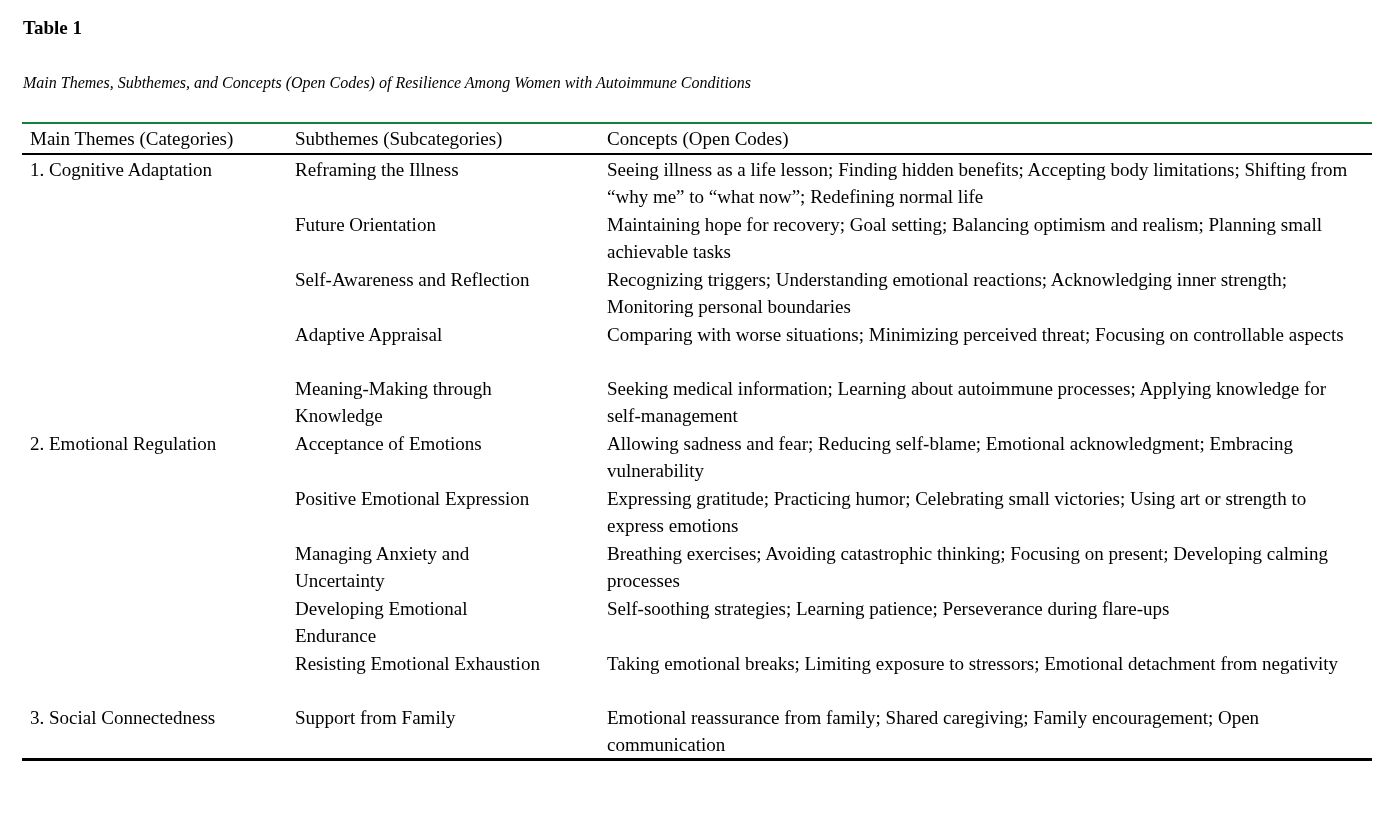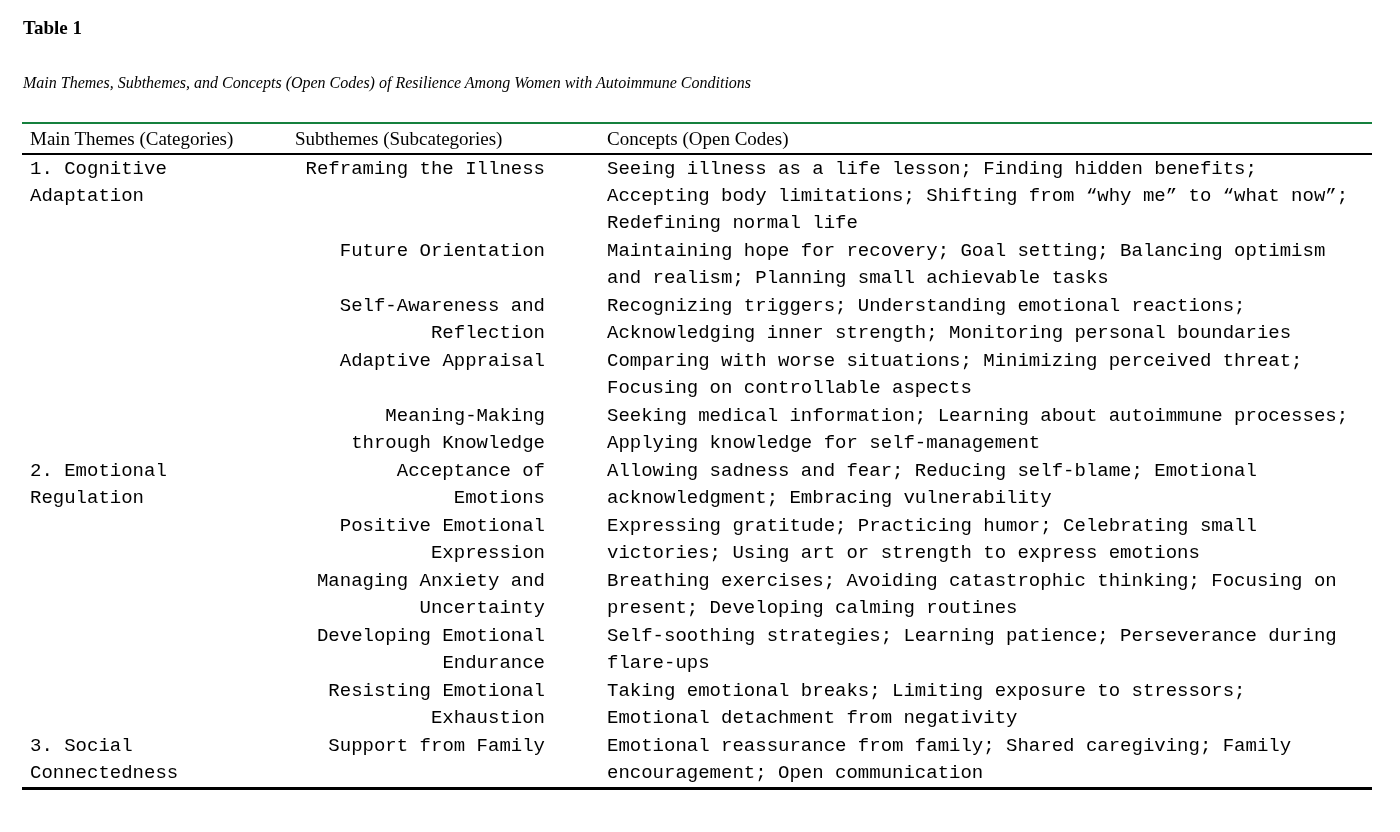--- a/index.html
+++ b/index.html
@@ -44,27 +44,27 @@
   col.c3 { width: 765px; }
   thead tr { border-bottom: 2px solid #000000; height: 31px; }
   th {
     font-weight: normal;
     text-align: left;
     vertical-align: middle;
     padding: 0 0 1px 8px;
     white-space: nowrap;
     overflow: visible;
   }
-  tbody tr { height: 54px; font-family: Liberation Mono, monospace; }
+  tbody tr { height: 54px; }
   td {
     vertical-align: top;
     padding: 1px 0 0 8px;
   }
   td.theme-col    { padding-right: 20px; }
-  td.subtheme-col { padding-left: 0; padding-right: 62px; text-align: right; }
+  td.subtheme-col { padding-left: 0; padding-right: 62px; }
   td.concepts-col { padding-left: 0; padding-right: 15px; }
   th.subtheme-col, th.concepts-col { padding-left: 0; }
 </style>
 </head>
 <body>
 
 <div class="page">
 
   <div class="table-label">Table 1</div>
 
@@ -115,21 +115,21 @@
     <td class="concepts-col">Allowing sadness and fear; Reducing self-blame; Emotional acknowledgment; Embracing vulnerability</td>
   </tr>
         <tr>
     <td class="theme-col"></td>
     <td class="subtheme-col">Positive Emotional Expression</td>
     <td class="concepts-col">Expressing gratitude; Practicing humor; Celebrating small victories; Using art or strength to express emotions</td>
   </tr>
         <tr>
     <td class="theme-col"></td>
     <td class="subtheme-col">Managing Anxiety and Uncertainty</td>
-    <td class="concepts-col">Breathing exercises; Avoiding catastrophic thinking; Focusing on present; Developing calming routines</td>
+    <td class="concepts-col">Breathing exercises; Avoiding catastrophic thinking; Focusing on present; Developing calming processes</td>
   </tr>
         <tr>
     <td class="theme-col"></td>
     <td class="subtheme-col">Developing Emotional Endurance</td>
     <td class="concepts-col">Self-soothing strategies; Learning patience; Perseverance during flare-ups</td>
   </tr>
         <tr>
     <td class="theme-col"></td>
     <td class="subtheme-col">Resisting Emotional Exhaustion</td>
     <td class="concepts-col">Taking emotional breaks; Limiting exposure to stressors; Emotional detachment from negativity</td>

